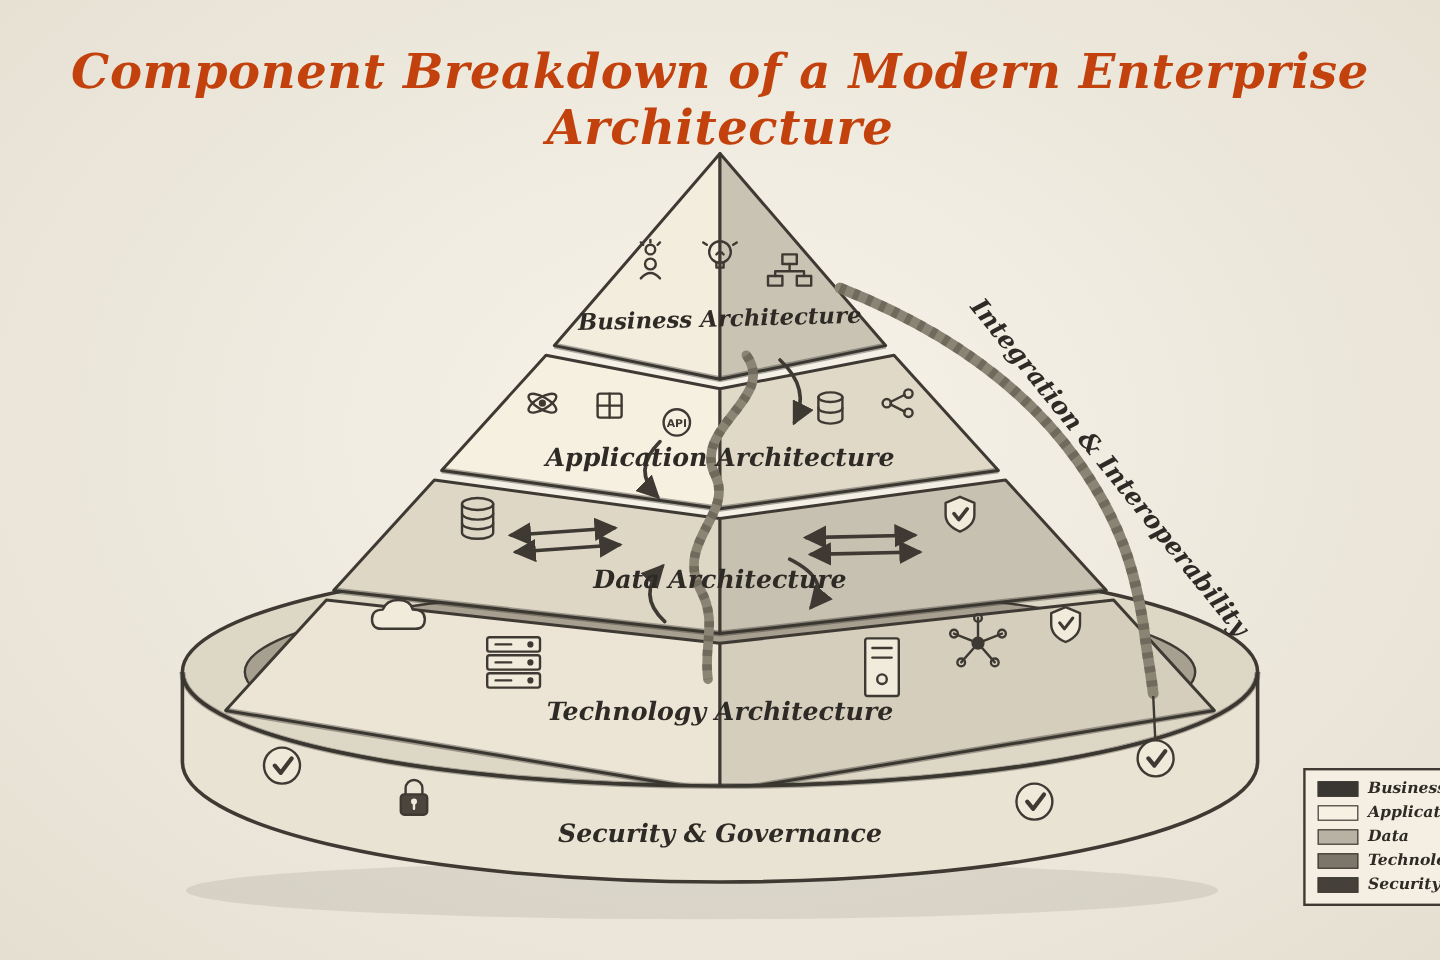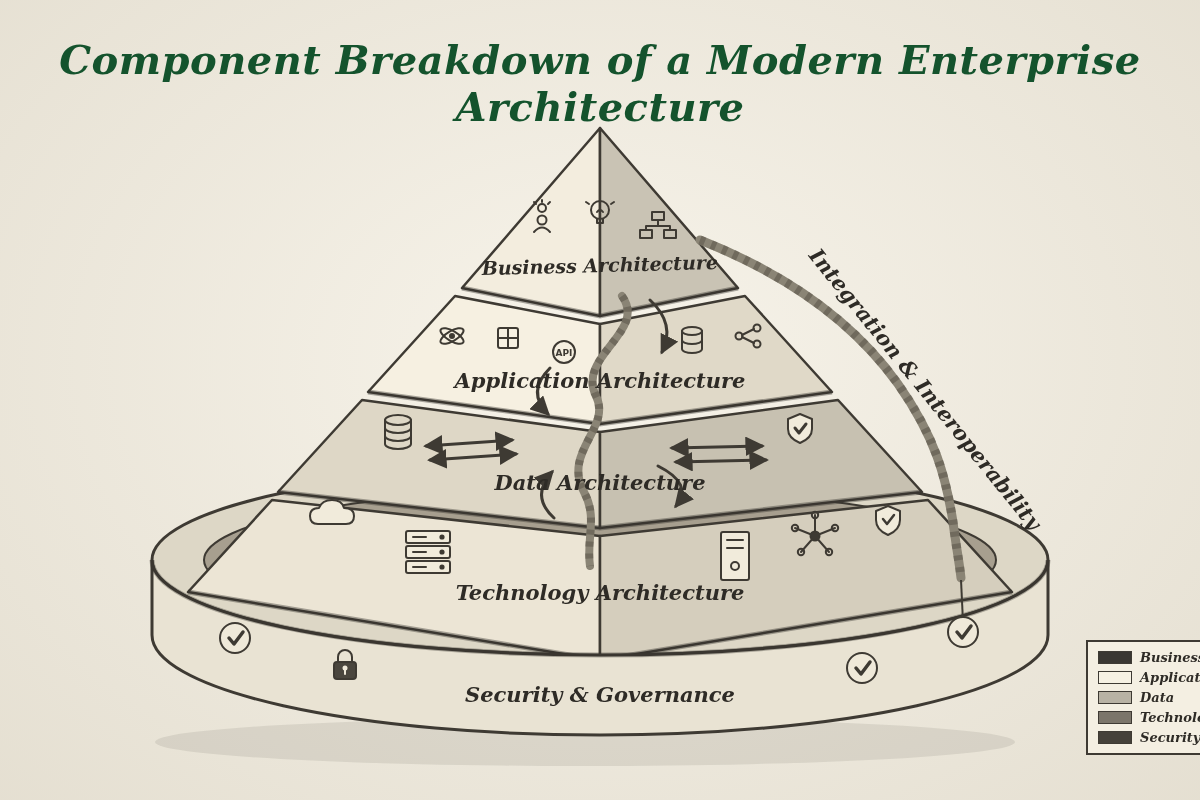--- a/index.html
+++ b/index.html
@@ -2,21 +2,21 @@
 <html><head>
 <meta charset="utf-8">
 <style>
   * { margin:0; padding:0; box-sizing:border-box; }
   html, body { width:1200px; height:800px; overflow:hidden; }
   body { position:relative; background:#f4efe2; font-family:"DejaVu Serif", serif; }
   .paper-vignette { position:absolute; inset:0;
     background:radial-gradient(ellipse at 50% 45%, rgba(255,255,255,0.28), rgba(120,110,90,0.12));
     pointer-events:none; }
   .title { position:absolute; top:36px; left:0; width:100%; text-align:center;
-    font-size:40px; font-style:italic; font-weight:bold; color:#14532d; letter-spacing:0.5px; }
+    font-size:40px; font-style:italic; font-weight:bold; color:#c2410c; letter-spacing:0.5px; }
   svg.diagram { position:absolute; left:0; top:0; }
   .layer-label { font-family:"DejaVu Serif", serif; font-style:italic; font-weight:700; fill:#2e2b26; }
   .icon { stroke:#3e3a33; stroke-width:2; fill:none; stroke-linecap:round; stroke-linejoin:round; }
   .flow { stroke:#3e3a33; stroke-width:3; fill:none; stroke-linecap:round; }
   .dbl  { stroke:#3e3a33; stroke-width:3; fill:none; stroke-linecap:round; }
   .legend { position:absolute; left:1086px; top:640px; width:200px; border:2px solid #3e3a33;
     background:#f4efe2; padding:8px 10px; display:flex; flex-direction:column; gap:5px; }
   .legend-row { display:flex; align-items:center; gap:8px; }
   .swatch { width:34px; height:13px; border:1.5px solid #3e3a33; flex:0 0 auto; }
   .legend-label { font-size:13px; font-style:italic; font-weight:700; color:#2e2b26; white-space:nowrap; }

